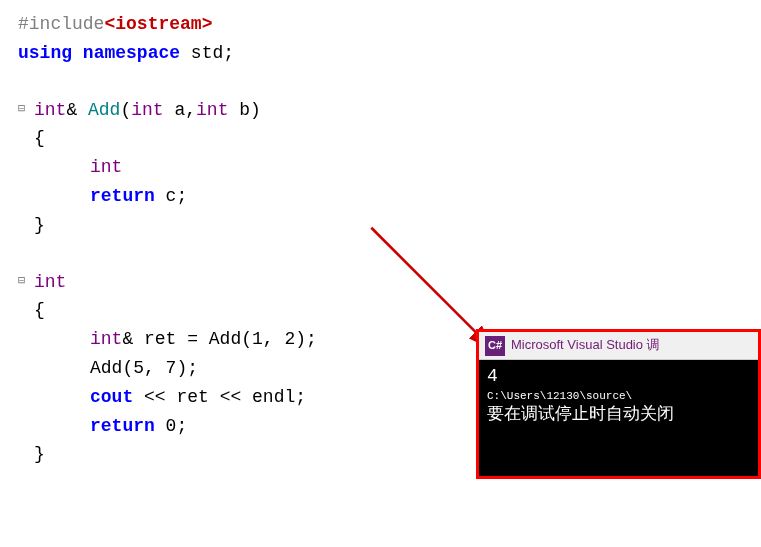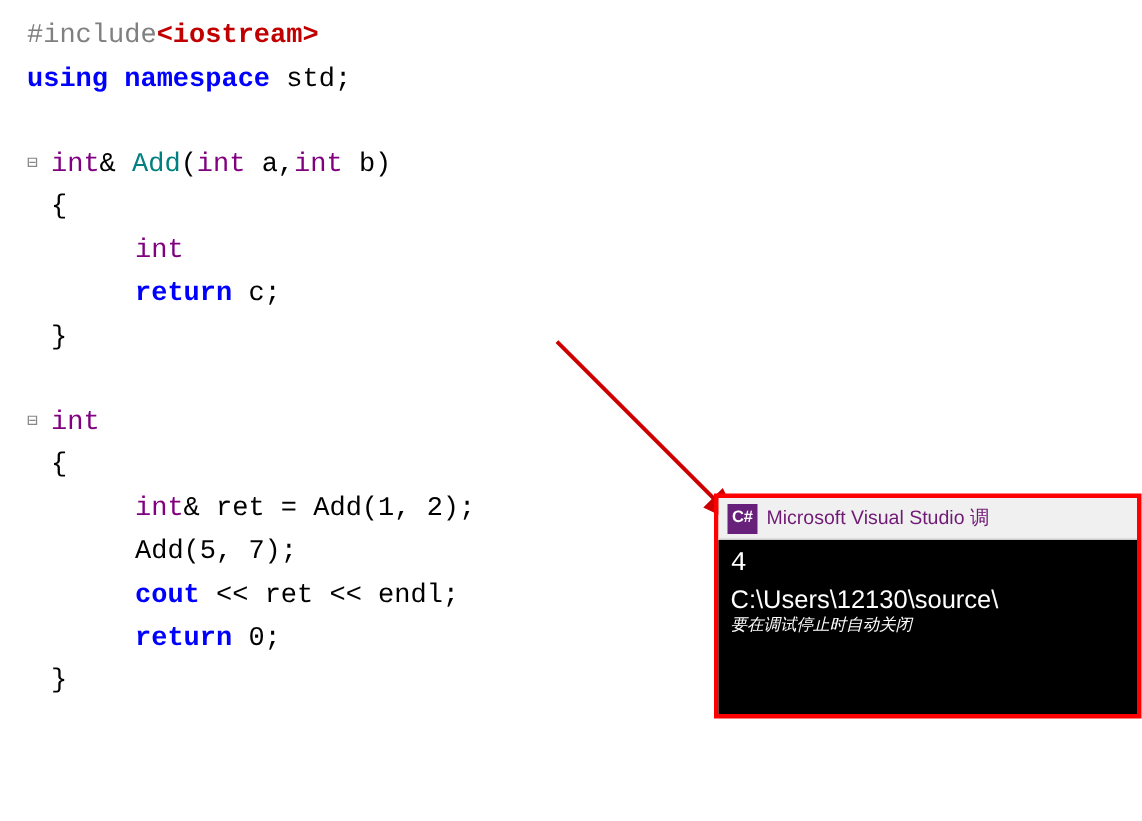--- a/index.html
+++ b/index.html
@@ -110,32 +110,31 @@
     }
 
     .vs-output-line {
       font-family: 'Courier New', monospace;
       font-size: 18px;
       color: #FFFFFF;
       line-height: 1.4;
     }
 
     .vs-path-line {
-      font-family: Liberation Sans, sans-serif;
+      font-family: Liberation Mono, monospace;
+      font-size: 11px;
+      color: #FFFFFF;
+      line-height: 1.3;
+    }
+
+    .vs-info-line {
+      font-family: 'SimSun', 'Courier New', monospace;
       font-size: 17px;
       color: #FFFFFF;
       line-height: 1.3;
-    }
-
-    .vs-info-line {
-      font-family: 'SimSun', 'Courier New', monospace;
-      font-size: 11px;
-      color: #FFFFFF;
-      line-height: 1.3;
-      font-style: italic;
     }
 
     .line-separator {
       height: 4px;
     }
   </style>
 </head>
 <body>
 
 <div class="code-area" style="position:relative;">

